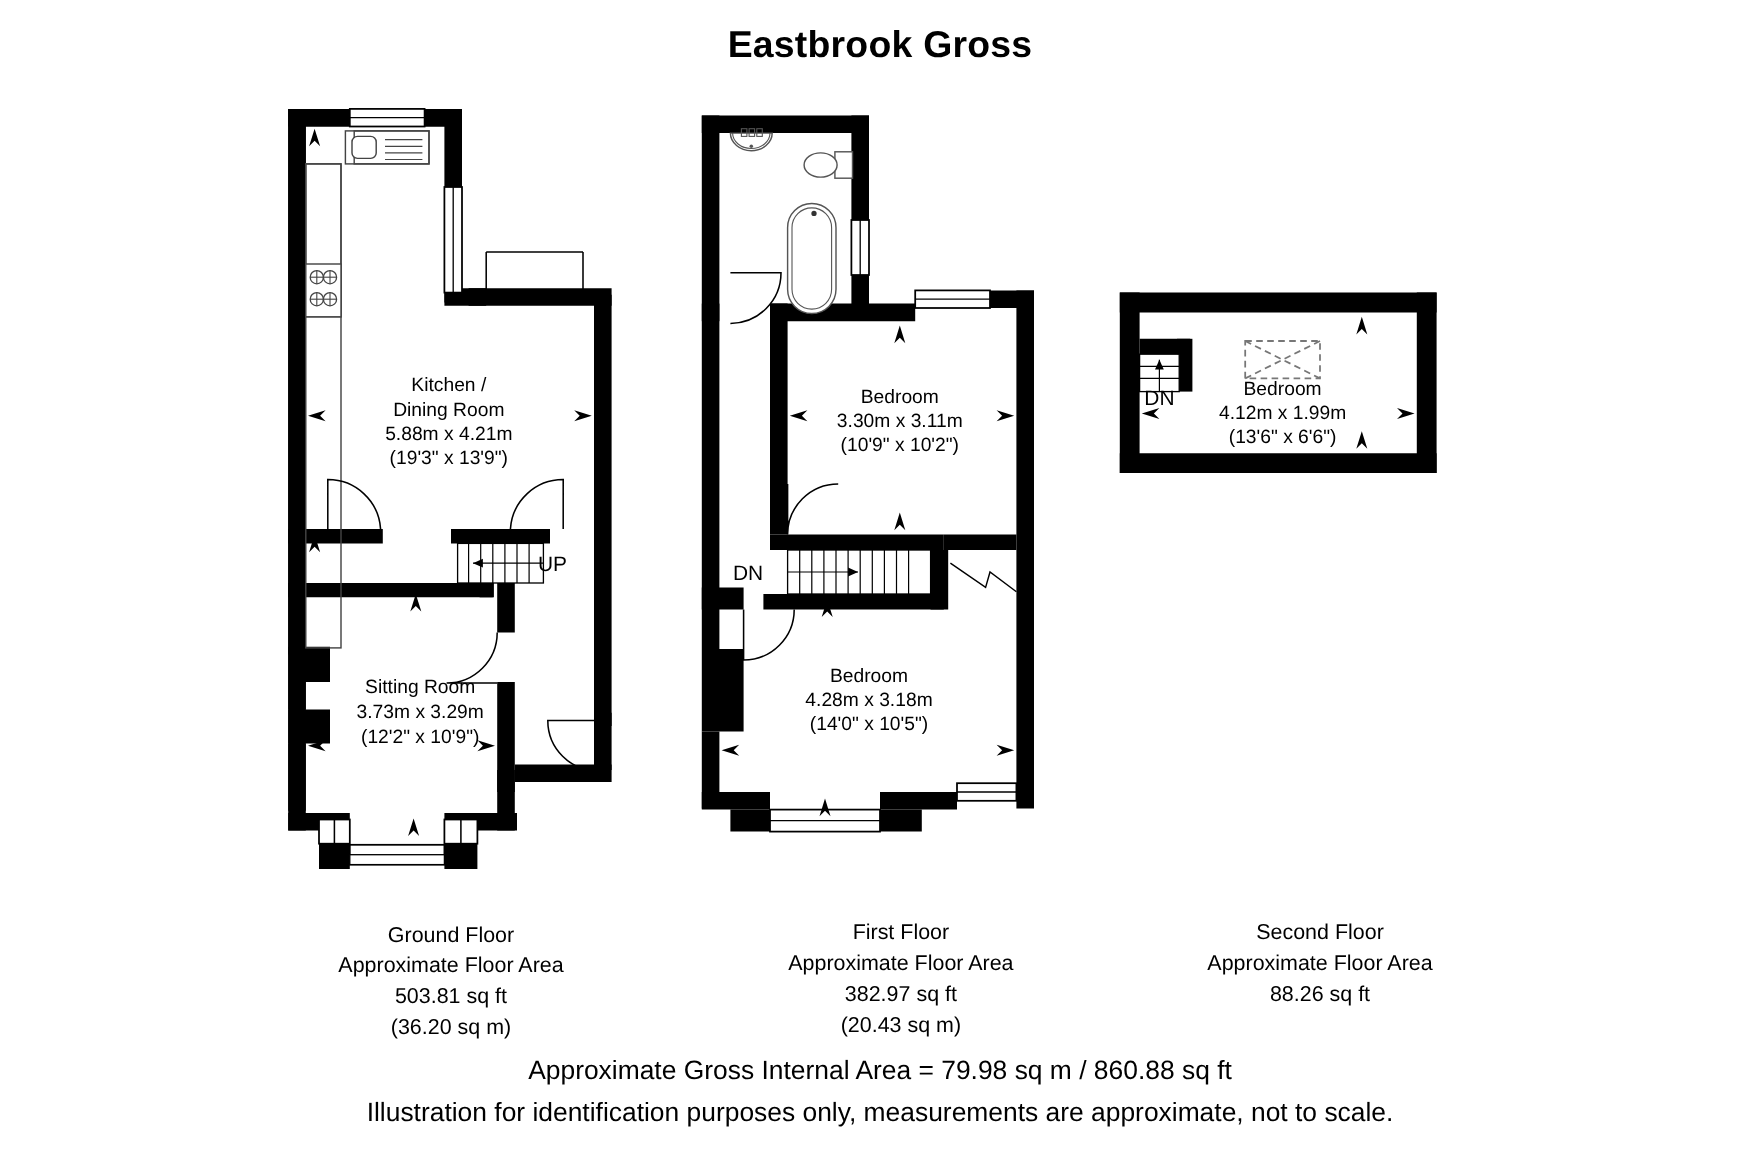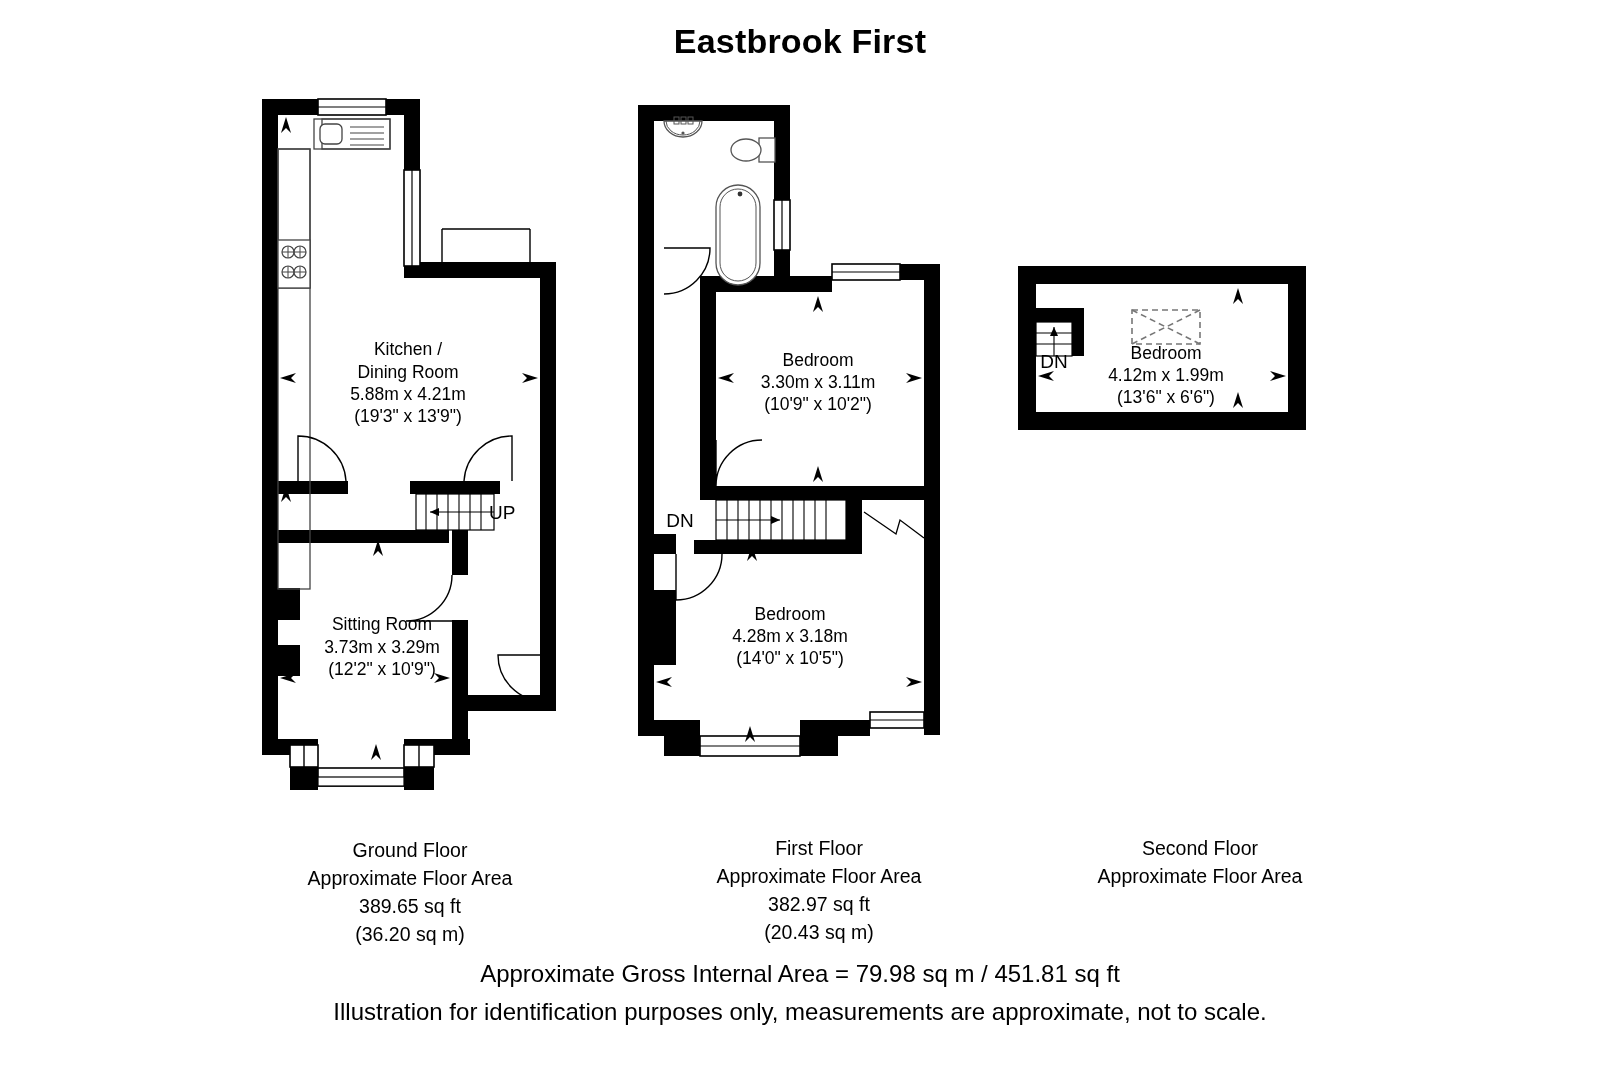--- a/index.html
+++ b/index.html
@@ -54,21 +54,21 @@
   svg text {
     font-family: "Liberation Sans", sans-serif;
     fill: #000000;
   }
   .rm-label { font-size: 17.5px; }
   .dir-label { font-size: 19px; }
 </style>
 </head>
 <body>
 
-<div id="page-title">Eastbrook First</div>
+<div id="page-title">Eastbrook Gross</div>
 
 <svg class="floor-svg" id="svg-ground" width="1600" height="1067" viewBox="0 0 1600 1067" style="pointer-events:none;">
 
   <g>
 
     <path fill="#000000" fill-rule="evenodd" d="
       M262,99 L420,99 L420,115 L278,115 L278,737 L262,737 Z"></path>
 
     <path fill="#000000" d="M262,99 L420,99 L420,115 L262,115 Z"></path>
 
@@ -366,32 +366,33 @@
   <g>
     <text class="rm-label" x="1166" y="359" text-anchor="middle">Bedroom</text>
     <text class="rm-label" x="1166" y="381" text-anchor="middle">4.12m x 1.99m</text>
     <text class="rm-label" x="1166" y="403" text-anchor="middle">(13'6" x 6'6")</text>
   </g>
 </svg>
 
 <div class="caption" id="caption-ground">
   <span class="cap-line">Ground Floor</span>
   <span class="cap-line">Approximate Floor Area</span>
-  <span class="cap-line">389.65 sq ft</span>
+  <span class="cap-line">503.81 sq ft</span>
   <span class="cap-line">(36.20 sq m)</span>
 </div>
 
 <div class="caption" id="caption-first">
   <span class="cap-line">First Floor</span>
   <span class="cap-line">Approximate Floor Area</span>
   <span class="cap-line">382.97 sq ft</span>
   <span class="cap-line">(20.43 sq m)</span>
 </div>
 
 <div class="caption" id="caption-second">
   <span class="cap-line">Second Floor</span>
   <span class="cap-line">Approximate Floor Area</span>
+  <span class="cap-line">88.26 sq ft</span>
 </div>
 
 <div id="footer">
-  <span class="foot-line">Approximate Gross Internal Area = 79.98 sq m / 451.81 sq ft</span>
+  <span class="foot-line">Approximate Gross Internal Area = 79.98 sq m / 860.88 sq ft</span>
   <span class="foot-line">Illustration for identification purposes only, measurements are approximate, not to scale.</span>
 </div>
 
 </body></html>

